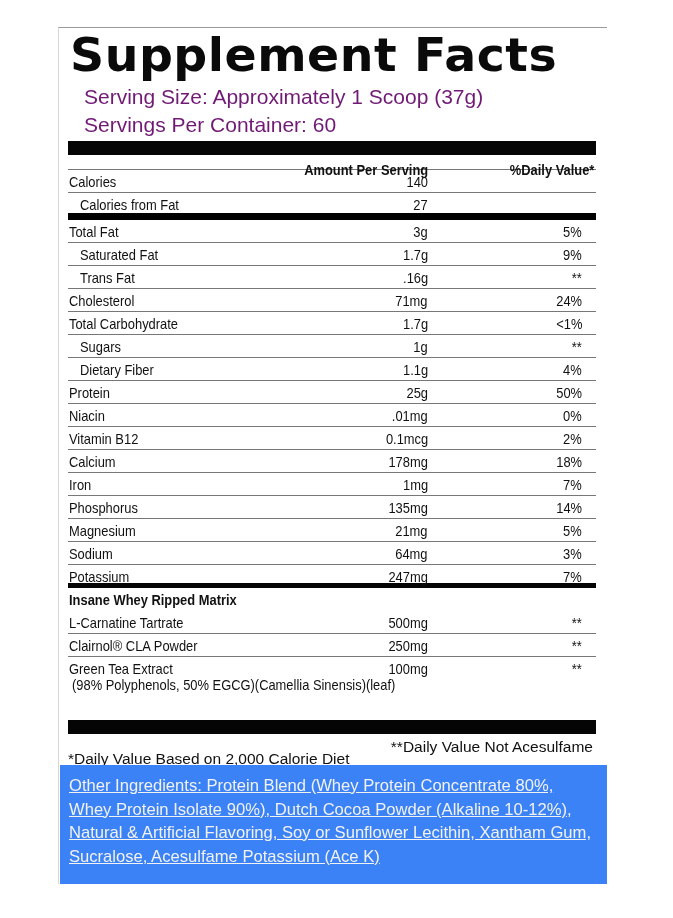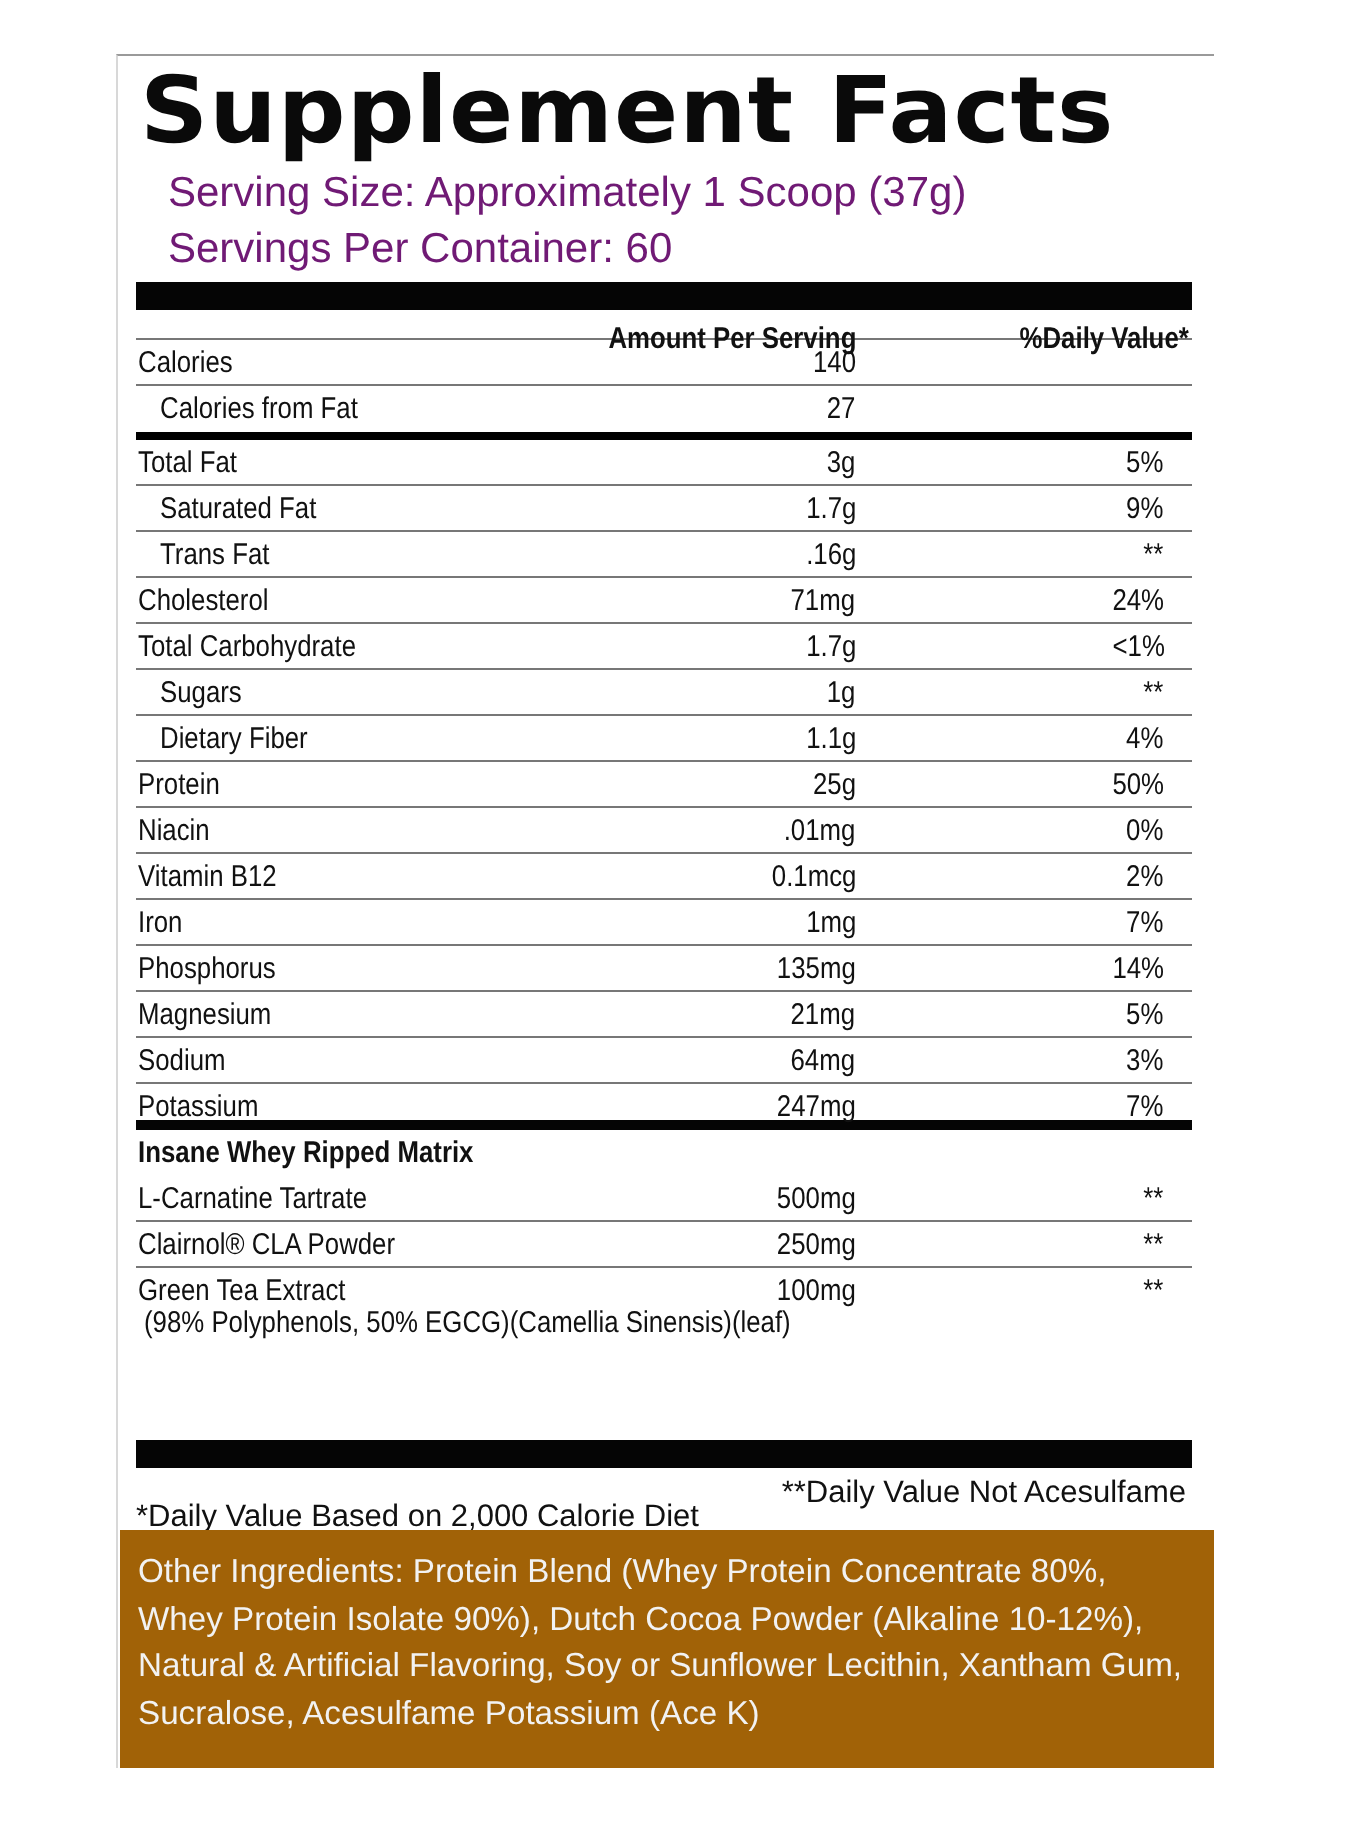--- a/index.html
+++ b/index.html
@@ -14,30 +14,30 @@
   .bar.b3 { top:720px; height:14px; }
   .table { position:absolute; left:68px; top:156px; width:528px; font-size:15px; }
   .row { position:relative; height:23px; border-bottom:1px solid #777; box-sizing:border-box; }
   .row .label { position:absolute; left:1px; top:3px; line-height:17px; transform:scaleX(0.86); transform-origin:left; white-space:nowrap; }
   .row .label.indent { left:12px; }
   .row .amt { position:absolute; right:168px; top:3px; line-height:17px; transform:scaleX(0.86); transform-origin:right; white-space:nowrap; }
   .row .dv { position:absolute; right:14px; top:3px; line-height:17px; transform:scaleX(0.86); transform-origin:right; white-space:nowrap; }
   .row.head { height:14px; }
   .row.head .amt, .row.head .dv { font-weight:bold; top:5px; }
   .row.head .dv { right:2px; }
-  .row.thick { border-bottom:4px solid #000000; height:27px; }
+  .row.thick { border-bottom:7px solid #000000; height:27px; }
   .row.heavy { border-bottom:5px solid #050505; }
   .row.noline { border-bottom:none; }
   .row.section .label { font-weight:bold; }
   .row.tall { height:38px; border-bottom:none; }
   .row .sub { position:absolute; left:4px; top:19px; line-height:17px; transform:scaleX(0.86); transform-origin:left; white-space:nowrap; }
   .foot { position:absolute; top:737px; font-size:15.5px; line-height:20px; color:#111; white-space:nowrap; }
   .foot.left { left:68px;margin-top:12px; }
   .foot.right { right:80px; }
-  .ingredients { position:absolute; left:60px; top:765px; width:547px; height:119px; background:#a16207; color:#f2f2f2; box-sizing:border-box; padding:9px 8px 0 9px; font-size:16.6px; line-height:23.5px; }
+  .ingredients { position:absolute; left:60px; top:765px; width:547px; height:119px; background:#3b82f6; color:#f2f2f2; box-sizing:border-box; padding:9px 8px 0 9px; font-size:16.6px; line-height:23.5px;text-decoration:underline; }
 </style>
 </head>
 <body>
 
 <div class="frame"></div>
 
 <div class="title">Supplement Facts</div>
 <div class="serving s1">Serving Size: Approximately 1 Scoop (37g)</div>
 <div class="serving s2">Servings Per Container: 60</div>
 
@@ -102,20 +102,25 @@
     <span class="label">Niacin</span>
     <span class="amt">.01mg</span>
     <span class="dv">0%</span>
   </div>
   <div class="row">
     <span class="label">Vitamin B12</span>
     <span class="amt">0.1mcg</span>
     <span class="dv">2%</span>
   </div>
   <div class="row">
+    <span class="label">Calcium</span>
+    <span class="amt">178mg</span>
+    <span class="dv">18%</span>
+  </div>
+  <div class="row">
     <span class="label">Iron</span>
     <span class="amt">1mg</span>
     <span class="dv">7%</span>
   </div>
   <div class="row">
     <span class="label">Phosphorus</span>
     <span class="amt">135mg</span>
     <span class="dv">14%</span>
   </div>
   <div class="row">

